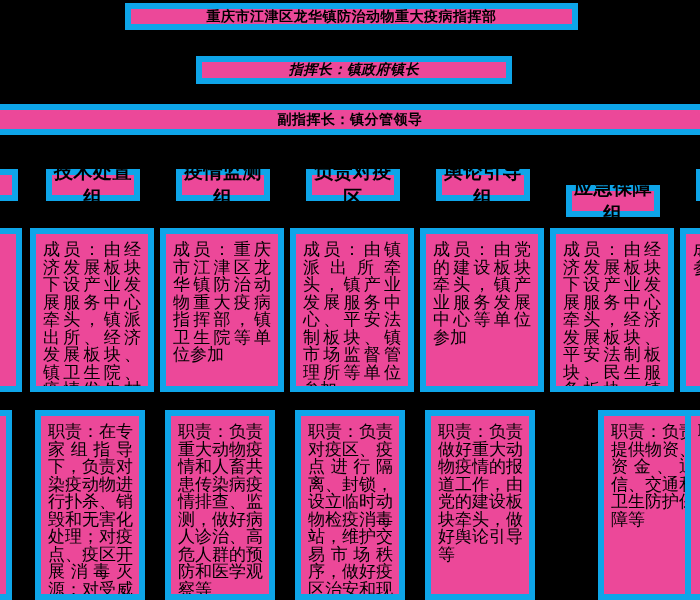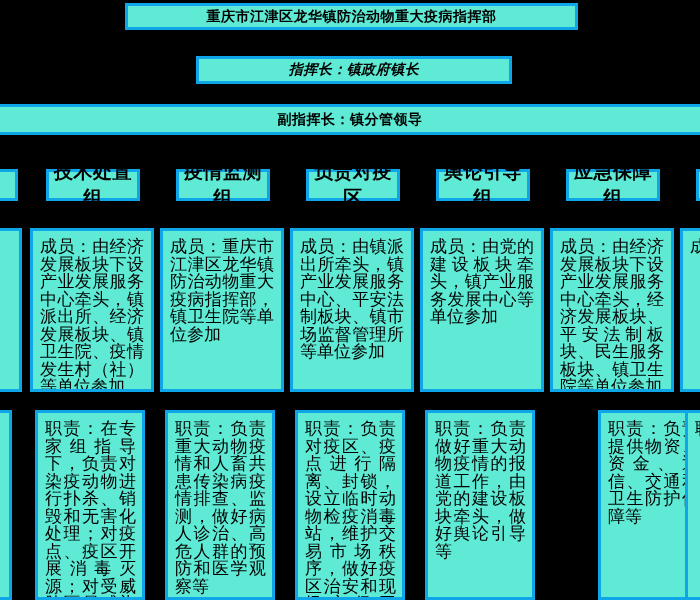--- a/index.html
+++ b/index.html
@@ -11,22 +11,22 @@
     width: 700px;
     height: 600px;
     position: relative;
     overflow: hidden;
     font-family: "DejaVu Sans", "Liberation Sans", sans-serif;
     color: #000000;
   }
 
   .box {
     position: absolute;
-    background: #5eead4;
-    border: 3px solid #0ea5e9;
+    background: #ec4899;
+    border: 6px solid #0ea5e9;
     box-sizing: border-box;
   }
 
   
   .title-bar {
     display: flex;
     align-items: center;
     justify-content: center;
     text-align: center;
     font-size: 14px;
@@ -129,21 +129,21 @@
     <div class="box group-header" style="left: 306px; width: 94px;">
       <span>负责对疫区</span>
     </div>
     <div class="box members" style="left: 290px; width: 124px;"><span>成员：由镇派出所牵头，镇产业发展服务中心、平安法制板块、镇市场监督管理所等单位参加</span></div>
     <div class="box duties" style="left: 295px; width: 110px;"><span>职责：负责对疫区、疫点进行隔离、封锁，设立临时动物检疫消毒站，维护交易市场秩序，做好疫区治安和现场安保工作，打击有关违法犯罪活动等</span></div>
     <div class="box group-header" style="left: 436px; width: 94px;">
       <span>舆论引导组</span>
     </div>
     <div class="box members" style="left: 420px; width: 124px;"><span>成员：由党的建设板块牵头，镇产业服务发展中心等单位参加</span></div>
     <div class="box duties" style="left: 425px; width: 110px;"><span>职责：负责做好重大动物疫情的报道工作，由党的建设板块牵头，做好舆论引导等</span></div>
-    <div class="box group-header" style="left: 566px; width: 94px;">
+    <div class="box group-header" style="left: 566px; width: 94px; margin-top: 16px;">
       <span>应急保障组</span>
     </div>
     <div class="box members" style="left: 550px; width: 124px;"><span>成员：由经济发展板块下设产业发展服务中心牵头，经济发展板块、平安法制板块、民生服务板块、镇卫生院等单位参加</span></div>
     <div class="box duties" style="left: 555px; width: 110px; margin-left: 43px;"><span>职责：负责提供物资、资金、通信、交通和卫生防护保障等</span></div>
     <div class="box group-header" style="left: 696px; width: 94px;">
       <span></span>
     </div>
     <div class="box members" style="left: 680px; width: 124px;"><span>成板展经镇参</span></div>
     <div class="box duties" style="left: 685px; width: 110px;"><span>职责负责等</span></div>
   </div>

